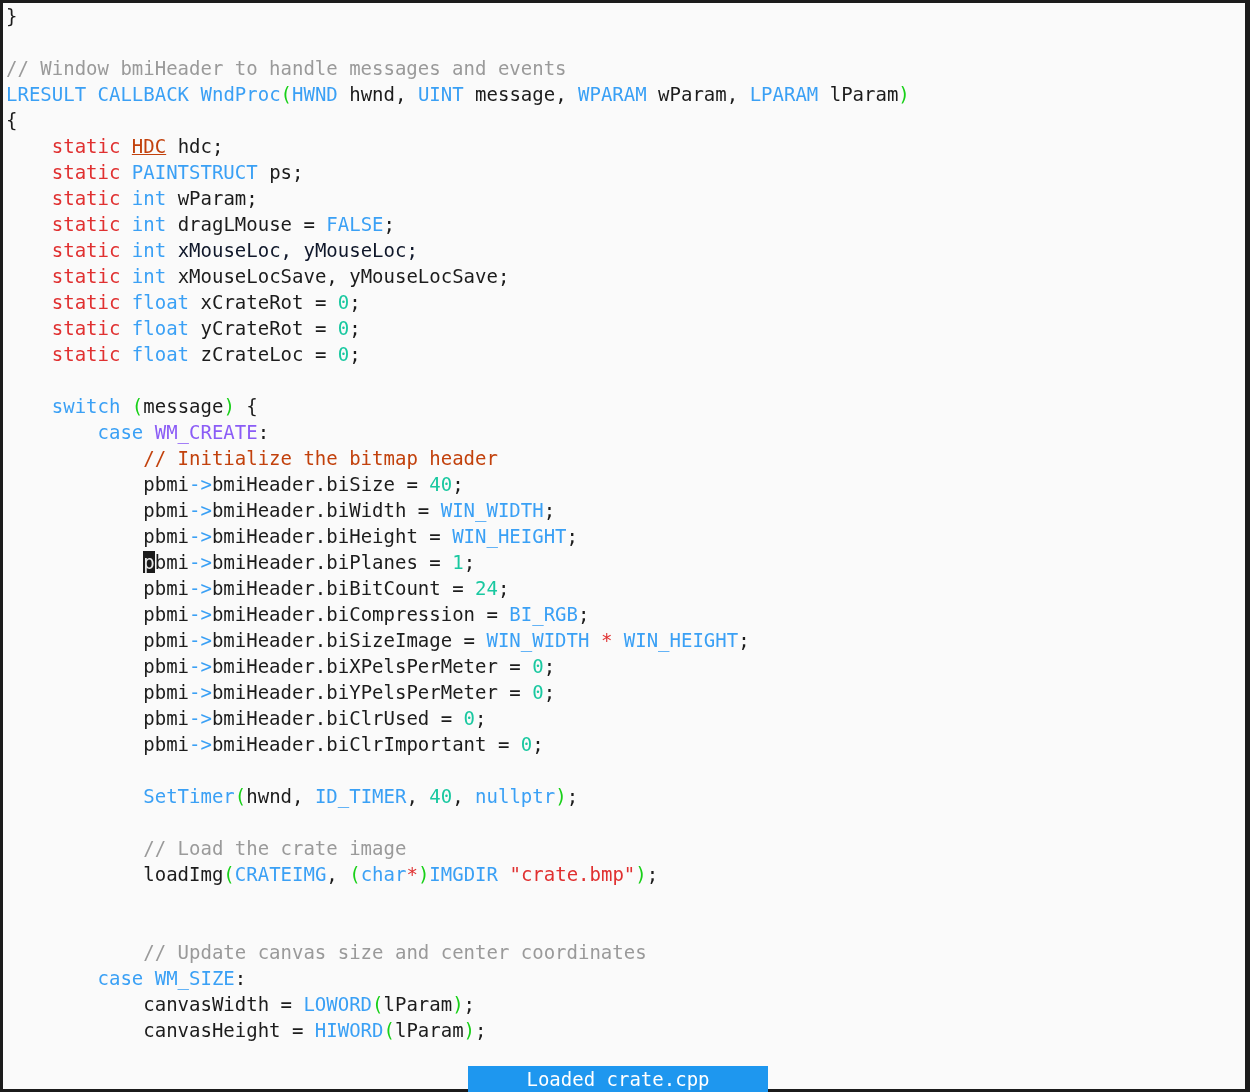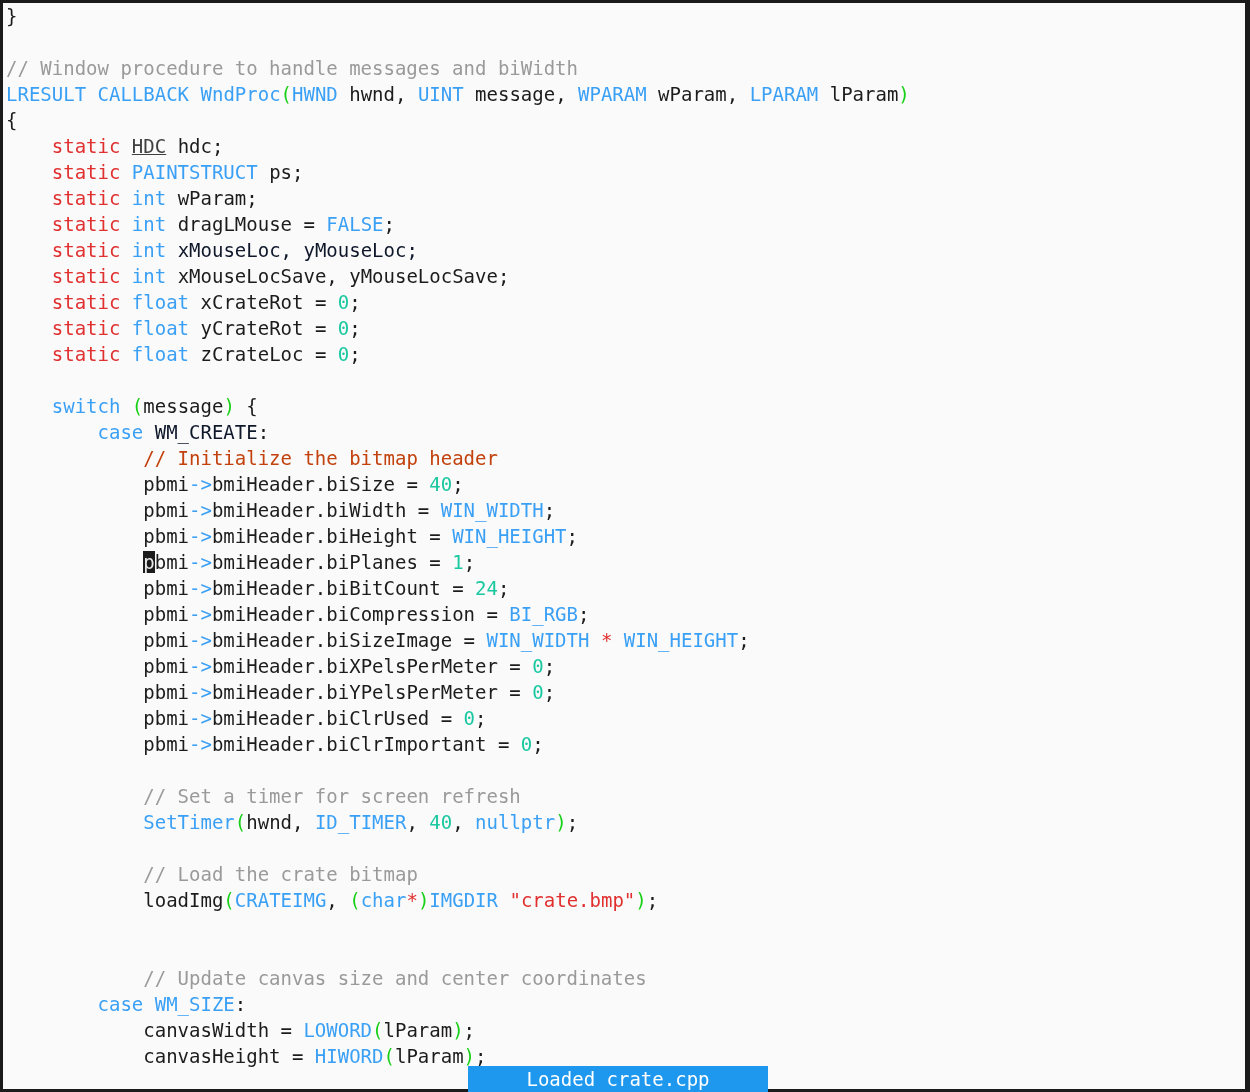--- a/index.html
+++ b/index.html
@@ -89,52 +89,51 @@
     z-index: 50;
   }
 </style>
 </head>
 <body>
 
 <div id="editor-window" style="background: rgb(250, 250, 250); border-color: rgb(27, 27, 27);">
   <div id="code-area">
       <div class="line" title="}"><span class="op" style="color: rgb(28, 28, 28);">}</span></div>
       <div class="line" title="">&nbsp;</div>
-      <div class="line" title="// Window procedure to handle messages and events"><span class="cmt" style="color: rgb(154, 154, 154);">// Window procedure to handle messages and biWidth</span></div>
+      <div class="line" title="// Window procedure to handle messages and events"><span class="cmt" style="color: rgb(154, 154, 154);">// Window bmiHeader to handle messages and events</span></div>
       <div class="line" title="LRESULT CALLBACK WndProc(HWND hwnd, UINT message, WPARAM wParam, LPARAM lParam)"><span class="type" style="color: rgb(58, 160, 245);">LRESULT</span><span class="op" style="color: rgb(28, 28, 28);"> </span><span class="type" style="color: rgb(58, 160, 245);">CALLBACK</span><span class="op" style="color: rgb(28, 28, 28);"> </span><span class="fn" style="color: rgb(58, 160, 245);">WndProc</span><span class="paren" style="color: rgb(24, 208, 24);">(</span><span class="type" style="color: rgb(58, 160, 245);">HWND</span><span class="ident" style="color: rgb(28, 28, 28);"> hwnd, </span><span class="type" style="color: rgb(58, 160, 245);">UINT</span><span class="ident" style="color: rgb(28, 28, 28);"> message, </span><span class="type" style="color: rgb(58, 160, 245);">WPARAM</span><span class="ident" style="color: rgb(28, 28, 28);"> wParam, </span><span class="type" style="color: rgb(58, 160, 245);">LPARAM</span><span class="ident" style="color: rgb(28, 28, 28);"> lParam</span><span class="paren" style="color: rgb(24, 208, 24);">)</span></div>
       <div class="line" title="{"><span class="op" style="color: rgb(28, 28, 28);">{</span></div>
-      <div class="line" title="    static HDC hdc;"><span class="op" style="color: rgb(28, 28, 28);">    </span><span class="kw" style="color: rgb(224, 48, 48);">static</span><span class="op" style="color: rgb(28, 28, 28);"> </span><span class="type" style="color: #404040; text-decoration: underline;">HDC</span><span class="ident" style="color: rgb(28, 28, 28);"> hdc;</span></div>
+      <div class="line" title="    static HDC hdc;"><span class="op" style="color: rgb(28, 28, 28);">    </span><span class="kw" style="color: rgb(224, 48, 48);">static</span><span class="op" style="color: rgb(28, 28, 28);"> </span><span class="type" style="color: #c2410c; text-decoration: underline;">HDC</span><span class="ident" style="color: rgb(28, 28, 28);"> hdc;</span></div>
       <div class="line" title="    static PAINTSTRUCT ps;"><span class="op" style="color: rgb(28, 28, 28);">    </span><span class="kw" style="color: rgb(224, 48, 48);">static</span><span class="op" style="color: rgb(28, 28, 28);"> </span><span class="type" style="color: rgb(58, 160, 245);">PAINTSTRUCT</span><span class="ident" style="color: rgb(28, 28, 28);"> ps;</span></div>
       <div class="line" title="    static int opInc;"><span class="op" style="color: rgb(28, 28, 28);">    </span><span class="kw" style="color: rgb(224, 48, 48);">static</span><span class="op" style="color: rgb(28, 28, 28);"> </span><span class="type" style="color: rgb(58, 160, 245);">int</span><span class="ident" style="color: rgb(28, 28, 28);"> wParam;</span></div>
       <div class="line" title="    static int dragLMouse = FALSE;"><span class="op" style="color: rgb(28, 28, 28);">    </span><span class="kw" style="color: rgb(224, 48, 48);">static</span><span class="op" style="color: rgb(28, 28, 28);"> </span><span class="type" style="color: rgb(58, 160, 245);">int</span><span class="ident" style="color: rgb(28, 28, 28);"> dragLMouse = </span><span class="type" style="color: rgb(58, 160, 245);">FALSE</span><span class="ident" style="color: rgb(28, 28, 28);">;</span></div>
       <div class="line" title="    static int xMouseLoc, yMouseLoc;"><span class="op" style="color: rgb(28, 28, 28);">    </span><span class="kw" style="color: rgb(224, 48, 48);">static</span><span class="op" style="color: rgb(28, 28, 28);"> </span><span class="type" style="color: rgb(58, 160, 245);">int</span><span class="ident" style="color: #0f172a;"> xMouseLoc, yMouseLoc;</span></div>
       <div class="line" title="    static int xMouseLocSave, yMouseLocSave;"><span class="op" style="color: rgb(28, 28, 28);">    </span><span class="kw" style="color: rgb(224, 48, 48);">static</span><span class="op" style="color: rgb(28, 28, 28);"> </span><span class="type" style="color: rgb(58, 160, 245);">int</span><span class="ident" style="color: rgb(28, 28, 28);"> xMouseLocSave, yMouseLocSave;</span></div>
       <div class="line" title="    static float xCrateRot = 0;"><span class="op" style="color: rgb(28, 28, 28);">    </span><span class="kw" style="color: rgb(224, 48, 48);">static</span><span class="op" style="color: rgb(28, 28, 28);"> </span><span class="type" style="color: rgb(58, 160, 245);">float</span><span class="ident" style="color: rgb(28, 28, 28);"> xCrateRot = </span><span class="num" style="color: rgb(25, 200, 160);">0</span><span class="ident" style="color: rgb(28, 28, 28);">;</span></div>
       <div class="line" title="    static float yCrateRot = 0;"><span class="op" style="color: rgb(28, 28, 28);">    </span><span class="kw" style="color: rgb(224, 48, 48);">static</span><span class="op" style="color: rgb(28, 28, 28);"> </span><span class="type" style="color: rgb(58, 160, 245);">float</span><span class="ident" style="color: rgb(28, 28, 28);"> yCrateRot = </span><span class="num" style="color: rgb(25, 200, 160);">0</span><span class="ident" style="color: rgb(28, 28, 28);">;</span></div>
       <div class="line" title="    static float zCrateLoc = 0;"><span class="op" style="color: rgb(28, 28, 28);">    </span><span class="kw" style="color: rgb(224, 48, 48);">static</span><span class="op" style="color: rgb(28, 28, 28);"> </span><span class="type" style="color: rgb(58, 160, 245);">float</span><span class="ident" style="color: rgb(28, 28, 28);"> zCrateLoc = </span><span class="num" style="color: rgb(25, 200, 160);">0</span><span class="ident" style="color: rgb(28, 28, 28);">;</span></div>
       <div class="line" title="">&nbsp;</div>
       <div class="line" title="    switch (message) {"><span class="op" style="color: rgb(28, 28, 28);">    </span><span class="ctrl" style="color: rgb(58, 160, 245);">switch</span><span class="op" style="color: rgb(28, 28, 28);"> </span><span class="paren" style="color: rgb(24, 208, 24);">(</span><span class="ident" style="color: rgb(28, 28, 28);">message</span><span class="paren" style="color: rgb(24, 208, 24);">)</span><span class="op" style="color: rgb(28, 28, 28);"> {</span></div>
-      <div class="line" title="        case WM_CREATE:"><span class="op" style="color: rgb(28, 28, 28);">        </span><span class="ctrl" style="color: rgb(58, 160, 245);">case</span><span class="op" style="color: rgb(28, 28, 28);"> </span><span class="type" style="color: #0f172a;">WM_CREATE</span><span class="ident" style="color: rgb(28, 28, 28);">:</span></div>
+      <div class="line" title="        case WM_CREATE:"><span class="op" style="color: rgb(28, 28, 28);">        </span><span class="ctrl" style="color: rgb(58, 160, 245);">case</span><span class="op" style="color: rgb(28, 28, 28);"> </span><span class="type" style="color: #8b5cf6;">WM_CREATE</span><span class="ident" style="color: rgb(28, 28, 28);">:</span></div>
       <div class="line" title="            // Initialize the bitmap header"><span class="op" style="color: rgb(28, 28, 28);">            </span><span class="cmt" style="color: #c2410c;">// Initialize the bitmap header</span></div>
       <div class="line" title="            pbmi-&gt;bmiHeader.biSize = 40;"><span class="ident" style="color: rgb(28, 28, 28);">            pbmi</span><span class="arrow" style="color: rgb(58, 160, 245);">-&gt;</span><span class="ident" style="color: rgb(28, 28, 28);">bmiHeader.biSize = </span><span class="num" style="color: rgb(25, 200, 160);">40</span><span class="ident" style="color: rgb(28, 28, 28);">;</span></div>
       <div class="line" title="            pbmi-&gt;bmiHeader.biWidth = WIN_WIDTH;"><span class="ident" style="color: rgb(28, 28, 28);">            pbmi</span><span class="arrow" style="color: rgb(58, 160, 245);">-&gt;</span><span class="ident" style="color: rgb(28, 28, 28);">bmiHeader.biWidth = </span><span class="type" style="color: rgb(58, 160, 245);">WIN_WIDTH</span><span class="ident" style="color: rgb(28, 28, 28);">;</span></div>
       <div class="line" title="            pbmi-&gt;bmiHeader.biHeight = WIN_HEIGHT;"><span class="ident" style="color: rgb(28, 28, 28);">            pbmi</span><span class="arrow" style="color: rgb(58, 160, 245);">-&gt;</span><span class="ident" style="color: rgb(28, 28, 28);">bmiHeader.biHeight = </span><span class="type" style="color: rgb(58, 160, 245);">WIN_HEIGHT</span><span class="ident" style="color: rgb(28, 28, 28);">;</span></div>
       <div class="line" title="            pbmi-&gt;bmiHeader.biPlanes = 1;"><span class="op" style="color: rgb(28, 28, 28);">            </span><span class="cursor" style="background: rgb(27, 27, 27); color: rgb(232, 232, 232);">p</span><span class="ident" style="color: rgb(28, 28, 28);">bmi</span><span class="arrow" style="color: rgb(58, 160, 245);">-&gt;</span><span class="ident" style="color: rgb(28, 28, 28);">bmiHeader.biPlanes = </span><span class="num" style="color: rgb(25, 200, 160);">1</span><span class="ident" style="color: rgb(28, 28, 28);">;</span></div>
       <div class="line" title="            pbmi-&gt;bmiHeader.biBitCount = 24;"><span class="ident" style="color: rgb(28, 28, 28);">            pbmi</span><span class="arrow" style="color: rgb(58, 160, 245);">-&gt;</span><span class="ident" style="color: rgb(28, 28, 28);">bmiHeader.biBitCount = </span><span class="num" style="color: rgb(25, 200, 160);">24</span><span class="ident" style="color: rgb(28, 28, 28);">;</span></div>
       <div class="line" title="            pbmi-&gt;bmiHeader.biCompression = BI_RGB;"><span class="ident" style="color: rgb(28, 28, 28);">            pbmi</span><span class="arrow" style="color: rgb(58, 160, 245);">-&gt;</span><span class="ident" style="color: rgb(28, 28, 28);">bmiHeader.biCompression = </span><span class="type" style="color: rgb(58, 160, 245);">BI_RGB</span><span class="ident" style="color: rgb(28, 28, 28);">;</span></div>
       <div class="line" title="            pbmi-&gt;bmiHeader.biSizeImage = WIN_WIDTH * WIN_HEIGHT;"><span class="ident" style="color: rgb(28, 28, 28);">            pbmi</span><span class="arrow" style="color: rgb(58, 160, 245);">-&gt;</span><span class="ident" style="color: rgb(28, 28, 28);">bmiHeader.biSizeImage = </span><span class="type" style="color: rgb(58, 160, 245);">WIN_WIDTH</span><span class="ident" style="color: rgb(28, 28, 28);"> </span><span class="star" style="color: rgb(224, 48, 48);">*</span><span class="ident" style="color: rgb(28, 28, 28);"> </span><span class="type" style="color: rgb(58, 160, 245);">WIN_HEIGHT</span><span class="ident" style="color: rgb(28, 28, 28);">;</span></div>
       <div class="line" title="            pbmi-&gt;bmiHeader.biXPelsPerMeter = 0;"><span class="ident" style="color: rgb(28, 28, 28);">            pbmi</span><span class="arrow" style="color: rgb(58, 160, 245);">-&gt;</span><span class="ident" style="color: rgb(28, 28, 28);">bmiHeader.biXPelsPerMeter = </span><span class="num" style="color: rgb(25, 200, 160);">0</span><span class="ident" style="color: rgb(28, 28, 28);">;</span></div>
       <div class="line" title="            pbmi-&gt;bmiHeader.biYPelsPerMeter = 0;"><span class="ident" style="color: rgb(28, 28, 28);">            pbmi</span><span class="arrow" style="color: rgb(58, 160, 245);">-&gt;</span><span class="ident" style="color: rgb(28, 28, 28);">bmiHeader.biYPelsPerMeter = </span><span class="num" style="color: rgb(25, 200, 160);">0</span><span class="ident" style="color: rgb(28, 28, 28);">;</span></div>
       <div class="line" title="            pbmi-&gt;bmiHeader.biClrUsed = 0;"><span class="ident" style="color: rgb(28, 28, 28);">            pbmi</span><span class="arrow" style="color: rgb(58, 160, 245);">-&gt;</span><span class="ident" style="color: rgb(28, 28, 28);">bmiHeader.biClrUsed = </span><span class="num" style="color: rgb(25, 200, 160);">0</span><span class="ident" style="color: rgb(28, 28, 28);">;</span></div>
       <div class="line" title="            pbmi-&gt;bmiHeader.biClrImportant = 0;"><span class="ident" style="color: rgb(28, 28, 28);">            pbmi</span><span class="arrow" style="color: rgb(58, 160, 245);">-&gt;</span><span class="ident" style="color: rgb(28, 28, 28);">bmiHeader.biClrImportant = </span><span class="num" style="color: rgb(25, 200, 160);">0</span><span class="ident" style="color: rgb(28, 28, 28);">;</span></div>
       <div class="line" title="">&nbsp;</div>
-      <div class="line" title="            // Set a timer for screen refresh"><span class="op" style="color: rgb(28, 28, 28);">            </span><span class="cmt" style="color: rgb(154, 154, 154);">// Set a timer for screen refresh</span></div>
       <div class="line" title="            SetTimer(hwnd, ID_TIMER, 40, nullptr);"><span class="op" style="color: rgb(28, 28, 28);">            </span><span class="fn" style="color: rgb(58, 160, 245);">SetTimer</span><span class="paren" style="color: rgb(24, 208, 24);">(</span><span class="ident" style="color: rgb(28, 28, 28);">hwnd</span><span class="ident" style="color: rgb(28, 28, 28);">, </span><span class="type" style="color: rgb(58, 160, 245);">ID_TIMER</span><span class="ident" style="color: rgb(28, 28, 28);">, </span><span class="num" style="color: rgb(25, 200, 160);">40</span><span class="ident" style="color: rgb(28, 28, 28);">, </span><span class="type" style="color: rgb(58, 160, 245);">nullptr</span><span class="paren" style="color: rgb(24, 208, 24);">)</span><span class="ident" style="color: rgb(28, 28, 28);">;</span></div>
       <div class="line" title="">&nbsp;</div>
-      <div class="line" title="            // Load the crate image"><span class="op" style="color: rgb(28, 28, 28);">            </span><span class="cmt" style="color: rgb(154, 154, 154);">// Load the crate bitmap</span></div>
+      <div class="line" title="            // Load the crate image"><span class="op" style="color: rgb(28, 28, 28);">            </span><span class="cmt" style="color: rgb(154, 154, 154);">// Load the crate image</span></div>
       <div class="line" title="            loadImg(CRATEIMG, (char*)IMGDIR &quot;crate.bmp&quot;);"><span class="op" style="color: rgb(28, 28, 28);">            </span><span class="userfn" style="color: rgb(28, 28, 28);">loadImg</span><span class="paren" style="color: rgb(24, 208, 24);">(</span><span class="type" style="color: rgb(58, 160, 245);">CRATEIMG</span><span class="ident" style="color: rgb(28, 28, 28);">, </span><span class="paren" style="color: rgb(24, 208, 24);">(</span><span class="type" style="color: rgb(58, 160, 245);">char</span><span class="star" style="color: rgb(224, 48, 48);">*</span><span class="paren" style="color: rgb(24, 208, 24);">)</span><span class="type" style="color: rgb(58, 160, 245);">IMGDIR</span><span class="ident" style="color: rgb(28, 28, 28);"> </span><span class="str" style="color: rgb(224, 48, 48);">"crate.bmp"</span><span class="paren" style="color: rgb(24, 208, 24);">)</span><span class="ident" style="color: rgb(28, 28, 28);">;</span></div>
       <div class="line" title="">&nbsp;</div>
       <div class="line" title="">&nbsp;</div>
       <div class="line" title="            // Update canvas size and center coordinates"><span class="op" style="color: rgb(28, 28, 28);">            </span><span class="cmt" style="color: rgb(154, 154, 154);">// Update canvas size and center coordinates</span></div>
       <div class="line" title="        case WM_SIZE:"><span class="op" style="color: rgb(28, 28, 28);">        </span><span class="ctrl" style="color: rgb(58, 160, 245);">case</span><span class="op" style="color: rgb(28, 28, 28);"> </span><span class="type" style="color: rgb(58, 160, 245);">WM_SIZE</span><span class="ident" style="color: rgb(28, 28, 28);">:</span></div>
       <div class="line" title="            canvasWidth = LOWORD(lParam);"><span class="ident" style="color: rgb(28, 28, 28);">            canvasWidth = </span><span class="fn" style="color: rgb(58, 160, 245);">LOWORD</span><span class="paren" style="color: rgb(24, 208, 24);">(</span><span class="ident" style="color: rgb(28, 28, 28);">lParam</span><span class="paren" style="color: rgb(24, 208, 24);">)</span><span class="ident" style="color: rgb(28, 28, 28);">;</span></div>
       <div class="line" title="            canvasHeight = HIWORD(lParam);"><span class="ident" style="color: rgb(28, 28, 28);">            canvasHeight = </span><span class="fn" style="color: rgb(58, 160, 245);">HIWORD</span><span class="paren" style="color: rgb(24, 208, 24);">(</span><span class="ident" style="color: rgb(28, 28, 28);">lParam</span><span class="paren" style="color: rgb(24, 208, 24);">)</span><span class="ident" style="color: rgb(28, 28, 28);">;</span></div>
     </div>
 </div>
 

